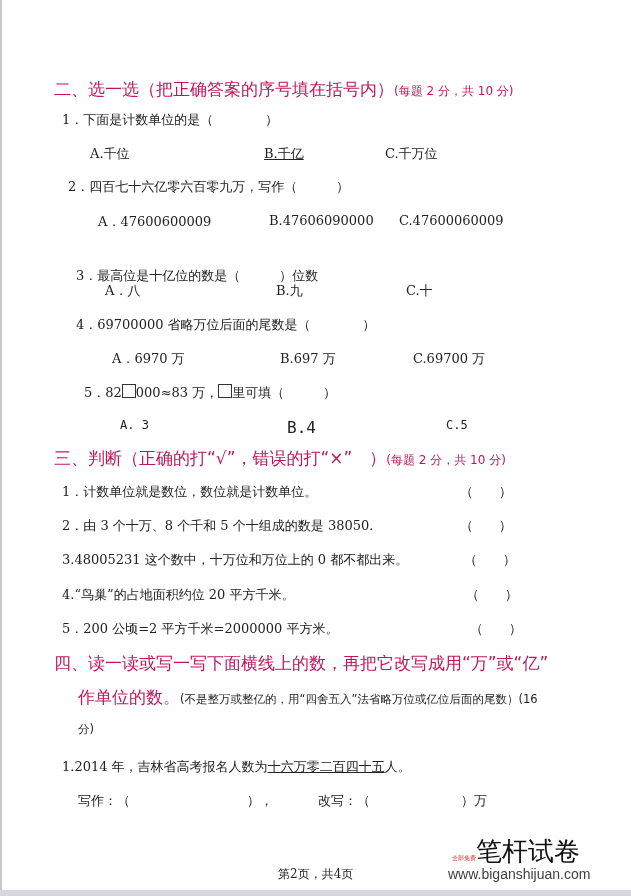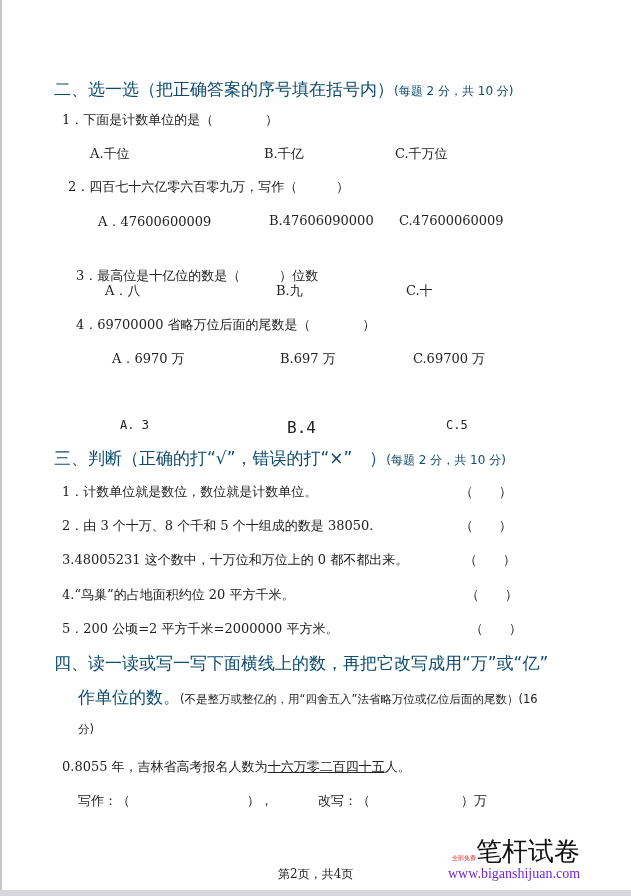--- a/index.html
+++ b/index.html
@@ -1,59 +1,62 @@
 <!DOCTYPE html>
 <html><head>
 <meta charset="utf-8">
 <style>
   html, body { margin:0; padding:0; }
   body { width:631px; height:896px; background:#c8c8c8; position:relative; overflow:hidden; font-family:"DejaVu Serif", serif; color:#222; }
   .page { position:absolute; left:2px; top:0; width:629px; height:890px; background:#fff; }
   .bottom-band { position:absolute; left:0; top:890px; width:631px; height:6px; background:#d8d8dc; }
   .abs { position:absolute; white-space:nowrap; }
-  .h { font-family:"DejaVu Sans", sans-serif; font-size:17px; color:#0c4a6e;text-align:center; }
+  .h { font-family:"DejaVu Sans", sans-serif; font-size:17px; color:#be185d;text-align:center; }
   .h small { font-size:12px; }
   .q { font-size:13px; }
   .note { font-family:"DejaVu Sans", sans-serif; font-size:11.5px; }
   .ul { text-decoration:underline; }
   .box { display:inline-block; width:12px; height:12px; border:1px solid #333; vertical-align:-1px; }
   .footer { font-size:12px; }
   .brand { font-family:"DejaVu Sans", sans-serif; font-size:26px; color:#111; }
-  .brand-url { font-family:Liberation Serif, serif; font-size:14px; color:#6d28d9; }
+  .brand-url { font-family:Liberation Sans, sans-serif; font-size:14px; color:#404040; }
   .brand-tag { font-family:"DejaVu Sans", sans-serif; font-size:6px; color:#d22; }
 </style>
 </head>
 <body>
 
 <div class="page">
 
   <div class="abs h" style="left:52px;top:78px;">
     <span>二、选一选（把正确答案的序号填在括号内）</span><small>(每题 2 分，共 10 分)</small>
   </div>
 
   <div class="abs q" style="left:60px;top:111px;">1．下面是计数单位的是（　　　　）</div>
   <div class="abs q" style="left:88px;top:145px;">A.千位</div>
-  <div class="abs q" style="left:262px;top:145px;">B.千亿</div>
-  <div class="abs q" style="left:393px;top:145px;">C.千万位</div>
+  <div class="abs q" style="left:262px;top:145px;text-decoration:underline;">B.千亿</div>
+  <div class="abs q" style="left:383px;top:145px;">C.千万位</div>
 
   <div class="abs q" style="left:66px;top:178px;">2．四百七十六亿零六百零九万，写作（　　　）</div>
   <div class="abs q" style="left:96px;top:213px;">A．47600600009</div>
   <div class="abs q" style="left:267px;top:213px;">B.47606090000</div>
   <div class="abs q" style="left:397px;top:213px;">C.47600060009</div>
 
   <div class="abs q" style="left:74px;top:247px;margin-top:20px;">3．最高位是十亿位的数是（　　　）位数</div>
   <div class="abs q" style="left:103px;top:282px;">A．八</div>
   <div class="abs q" style="left:274px;top:282px;">B.九</div>
   <div class="abs q" style="left:404px;top:282px;">C.十</div>
 
   <div class="abs q" style="left:74px;top:316px;">4．69700000 省略万位后面的尾数是（　　　　）</div>
   <div class="abs q" style="left:110px;top:350px;">A．6970 万</div>
   <div class="abs q" style="left:278px;top:350px;">B.697 万</div>
   <div class="abs q" style="left:411px;top:350px;">C.69700 万</div>
 
+  <div class="abs q" style="left:82px;top:384px;">
+    <span>5．82</span><span class="box"></span><span>000≈83 万，</span><span class="box"></span><span>里可填（　　　）</span>
+  </div>
   <div class="abs q" style="left:118px;top:418px;font-family:'DejaVu Sans Mono',monospace;font-size:12px;">A. 3</div>
   <div class="abs q" style="left:285px;top:418px;font-family:'DejaVu Sans Mono',monospace;font-size:16px;">B.4</div>
   <div class="abs q" style="left:418px;top:418px;font-family:'DejaVu Sans Mono',monospace;font-size:12px;margin-left:26px;">C.5</div>
 
   <div class="abs h" style="left:52px;top:447px;">
     <span>三、判断（正确的打“√”，错误的打“×”　）</span><small>(每题 2 分，共 10 分)</small>
   </div>
 
   <div class="abs q" style="left:60px;top:483px;">1．计数单位就是数位，数位就是计数单位。</div>
   <div class="abs q" style="left:458px;top:483px;">（　　）</div>
@@ -70,21 +73,21 @@
   <div class="abs q" style="left:60px;top:620px;">5．200 公顷=2 平方千米=2000000 平方米。</div>
   <div class="abs q" style="left:468px;top:620px;">（　　）</div>
 
   <div class="abs h" style="left:52px;top:652px;">四、读一读或写一写下面横线上的数，再把它改写成用“万”或“亿”</div>
   <div class="abs" style="left:76px;top:686px;">
     <span class="h">作单位的数。</span><span class="note">(不是整万或整亿的，用“四舍五入”法省略万位或亿位后面的尾数）(16</span>
   </div>
   <div class="abs note" style="left:76px;top:722px;">分)</div>
 
   <div class="abs q" style="left:60px;top:758px;">
-    <span>0.8055 年，吉林省高考报名人数为</span><span class="ul">十六万零二百四十五</span><span>人。</span>
+    <span>1.2014 年，吉林省高考报名人数为</span><span class="ul">十六万零二百四十五</span><span>人。</span>
   </div>
   <div class="abs q" style="left:76px;top:792px;">写作：（　　　　　　　　　），</div>
   <div class="abs q" style="left:316px;top:792px;">改写：（　　　　　　　）万</div>
 
   <div class="abs footer" style="left:276px;top:866px;">第2页，共4页</div>
 
   <div class="abs" style="left:450px;top:834px;">
     <span class="brand-tag">全部免费</span><span class="brand">笔杆试卷</span>
   </div>
   <div class="abs brand-url" style="left:446px;top:866px;">www.biganshijuan.com</div>

